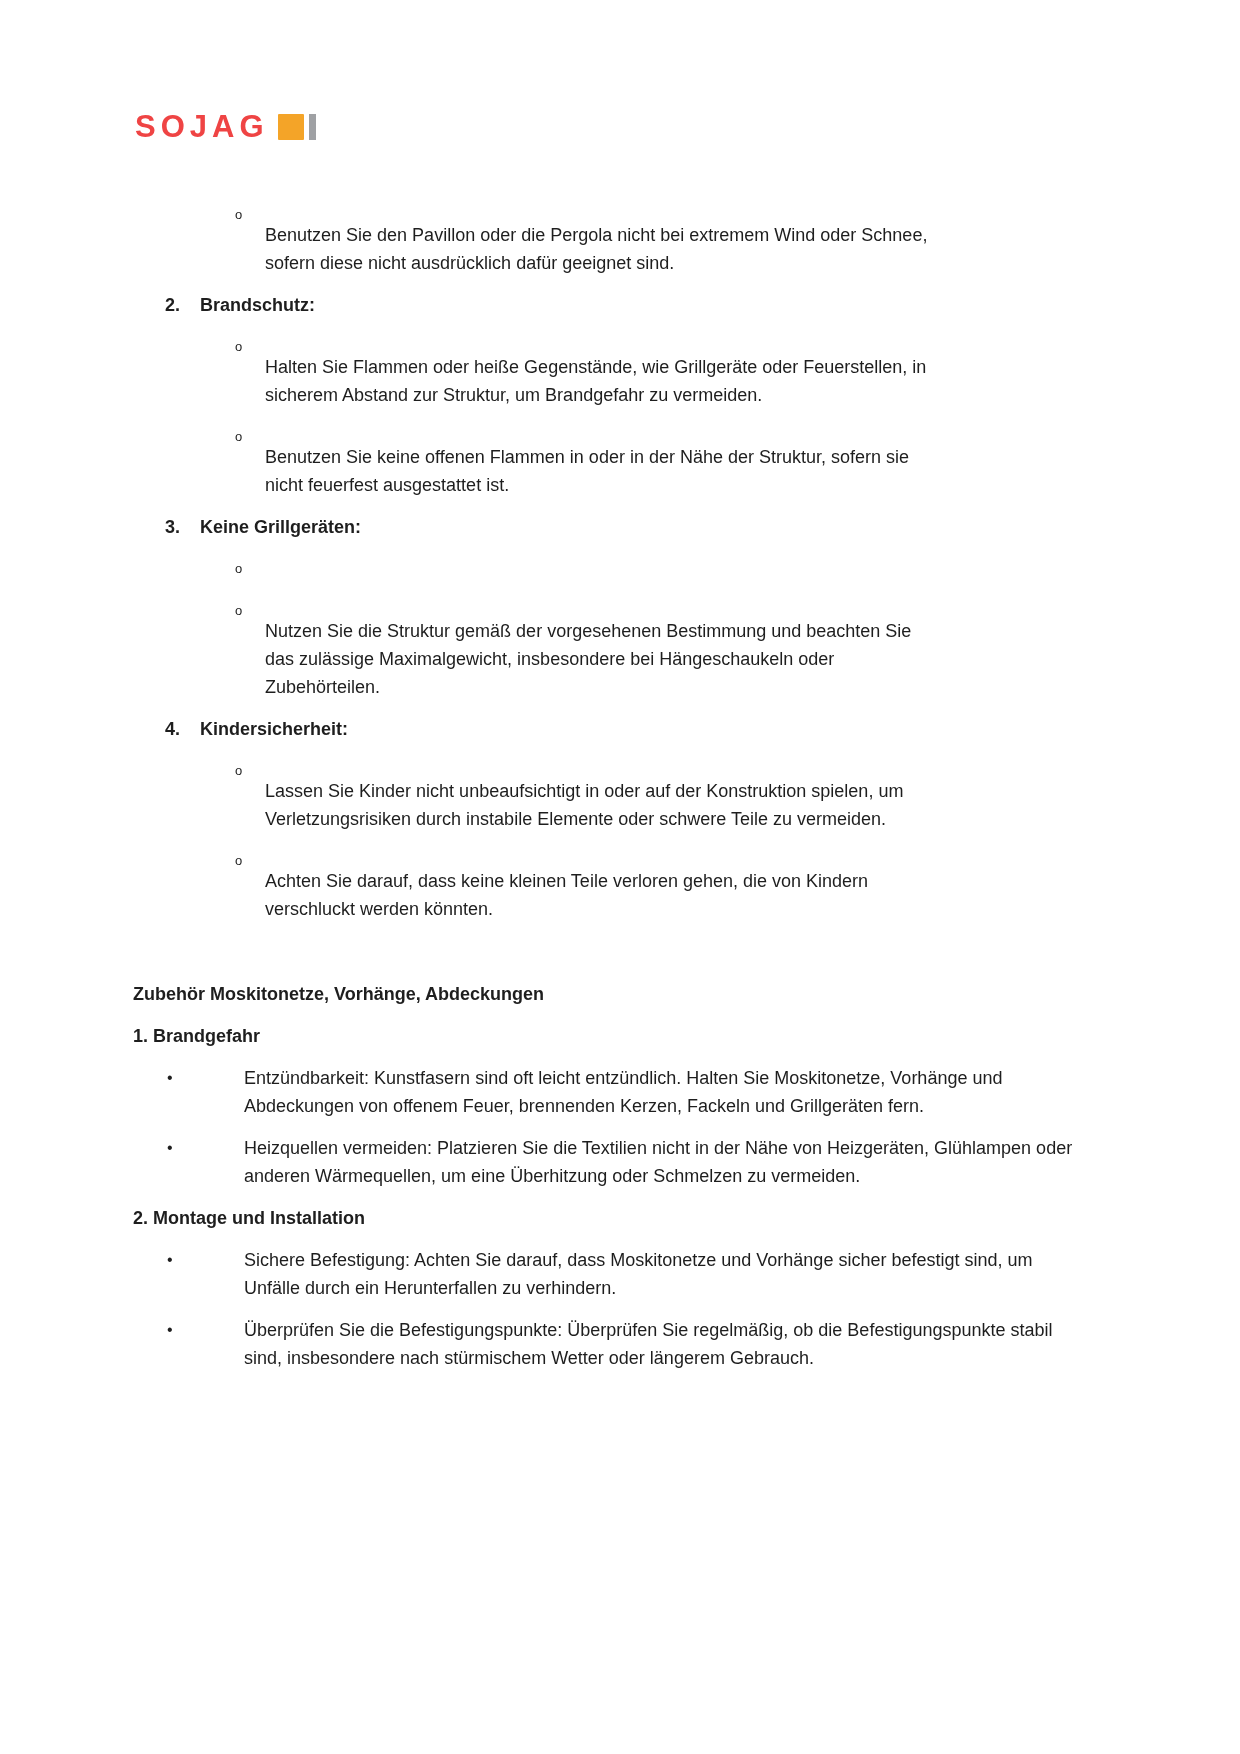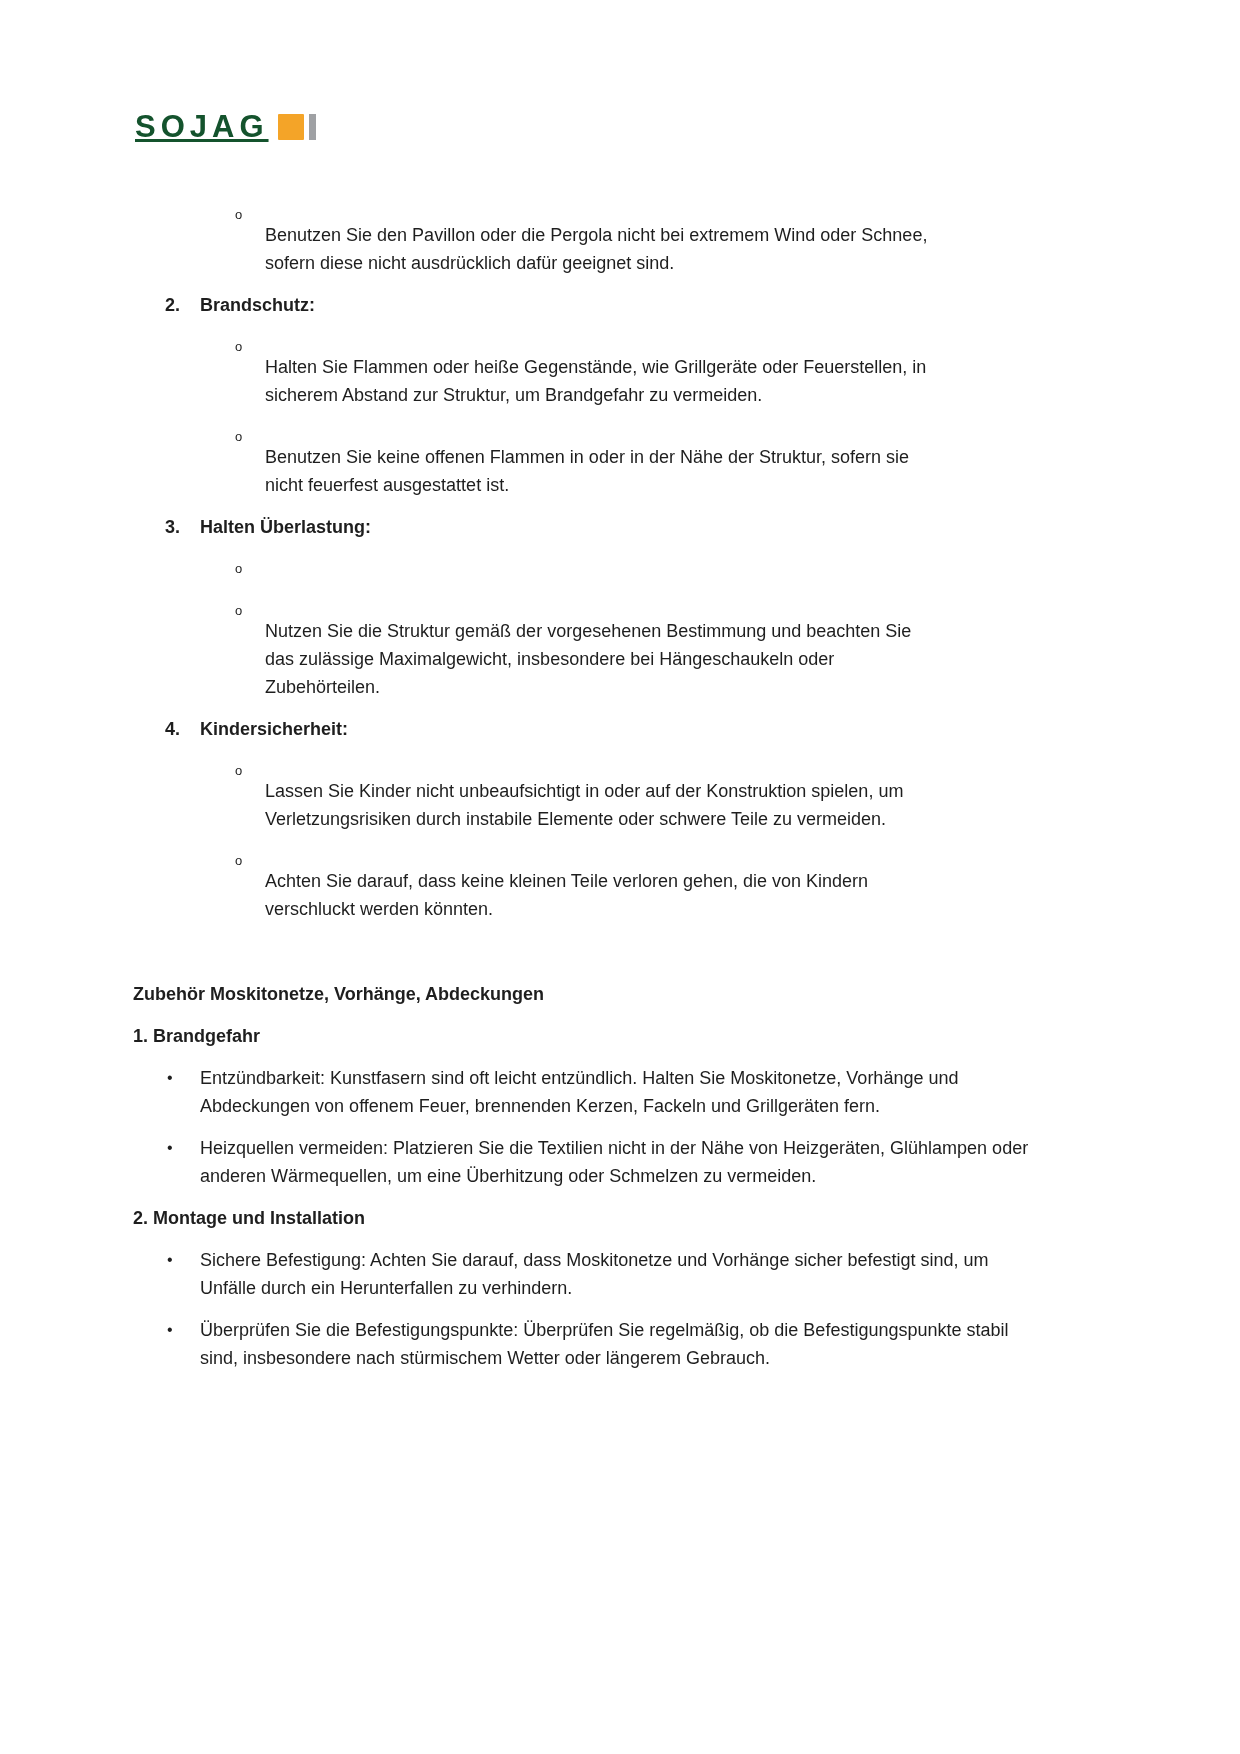--- a/index.html
+++ b/index.html
@@ -98,31 +98,31 @@
     display: flex;
     margin: 0 0 14px 0;
   }
   .disc-bullet .marker {
     flex: none;
     width: 33px;
     margin-left: 34px;
     font-size: 16px;
     line-height: 28px;
   }
-  .disc-bullet p { max-width: 845px; }
+  .disc-bullet p { max-width: 845px; margin-left: 44px; }
 
   .spacer { height: 35px; }
 </style>
 </head>
 <body>
 
 <div class="page">
 
   <header class="logo">
-    <span class="logo-text" style="color: #14532d; text-decoration: underline;">SOJAG</span>
+    <span class="logo-text" style="color: #ef4444;">SOJAG</span>
     <span class="logo-square" style="background: rgb(244, 164, 40);"></span>
     <span class="logo-bar" style="background: rgb(159, 161, 164);"></span>
   </header>
 
   <main class="content" id="content">
       <div class="sub-bullet">
         <span class="marker">o</span>
         <p>Benutzen Sie den Pavillon oder die Pergola nicht bei extremem Wind oder Schnee, sofern diese nicht ausdrücklich dafür geeignet sind.</p>
       </div>
       <div class="numbered-heading">
@@ -132,21 +132,21 @@
       <div class="sub-bullet">
         <span class="marker">o</span>
         <p>Halten Sie Flammen oder heiße Gegenstände, wie Grillgeräte oder Feuerstellen, in sicherem Abstand zur Struktur, um Brandgefahr zu vermeiden.</p>
       </div>
       <div class="sub-bullet">
         <span class="marker">o</span>
         <p>Benutzen Sie keine offenen Flammen in oder in der Nähe der Struktur, sofern sie nicht feuerfest ausgestattet ist.</p>
       </div>
       <div class="numbered-heading">
         <span class="num">3.</span>
-        <span class="nh-text">Halten Überlastung:</span>
+        <span class="nh-text">Keine Grillgeräten:</span>
       </div>
       <div class="sub-bullet">
         <span class="marker">o</span>
       </div>
       <div class="sub-bullet">
         <span class="marker">o</span>
         <p>Nutzen Sie die Struktur gemäß der vorgesehenen Bestimmung und beachten Sie das zulässige Maximalgewicht, insbesondere bei Hängeschaukeln oder Zubehörteilen.</p>
       </div>
       <div class="numbered-heading">
         <span class="num">4.</span>

